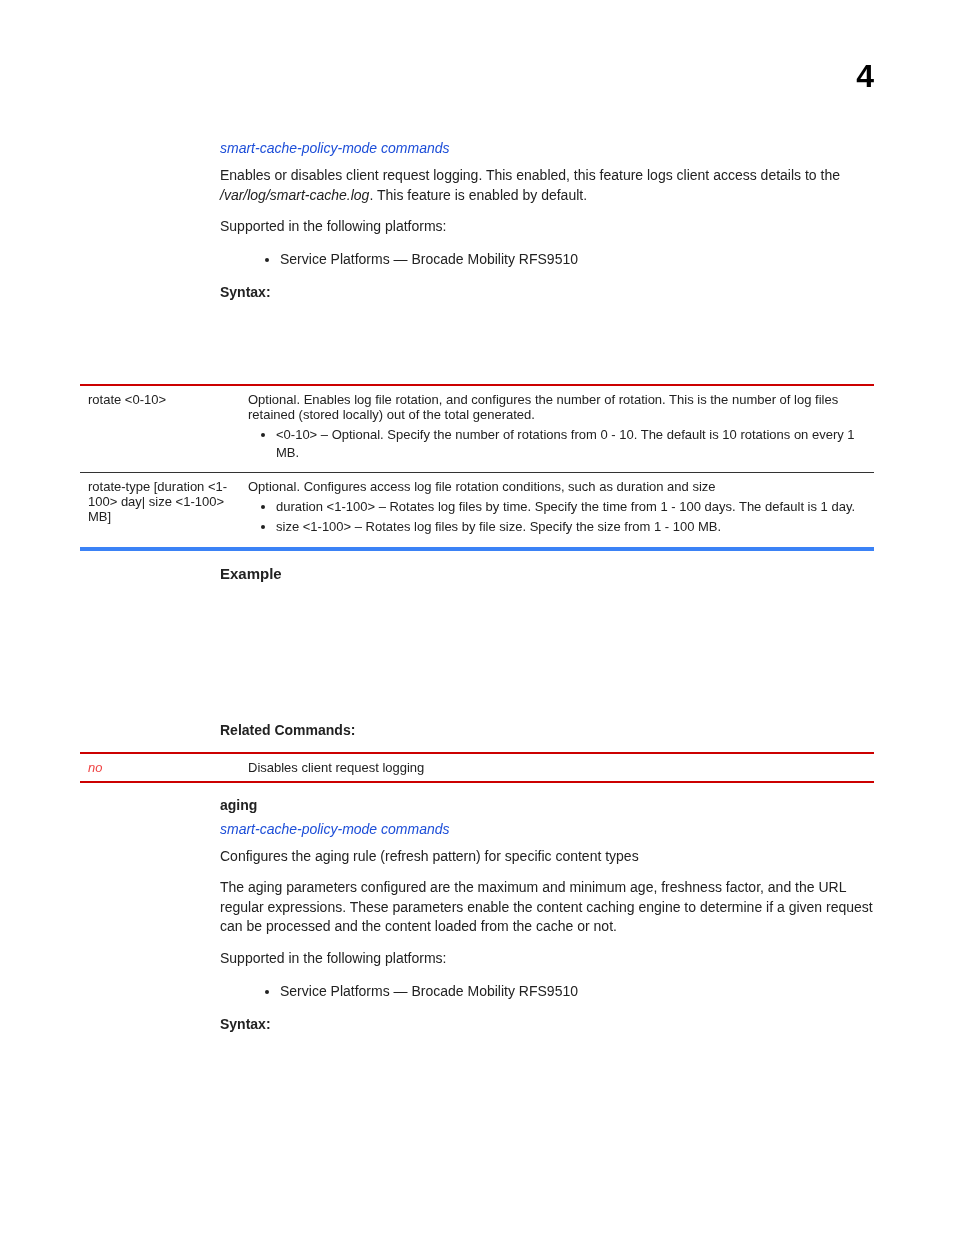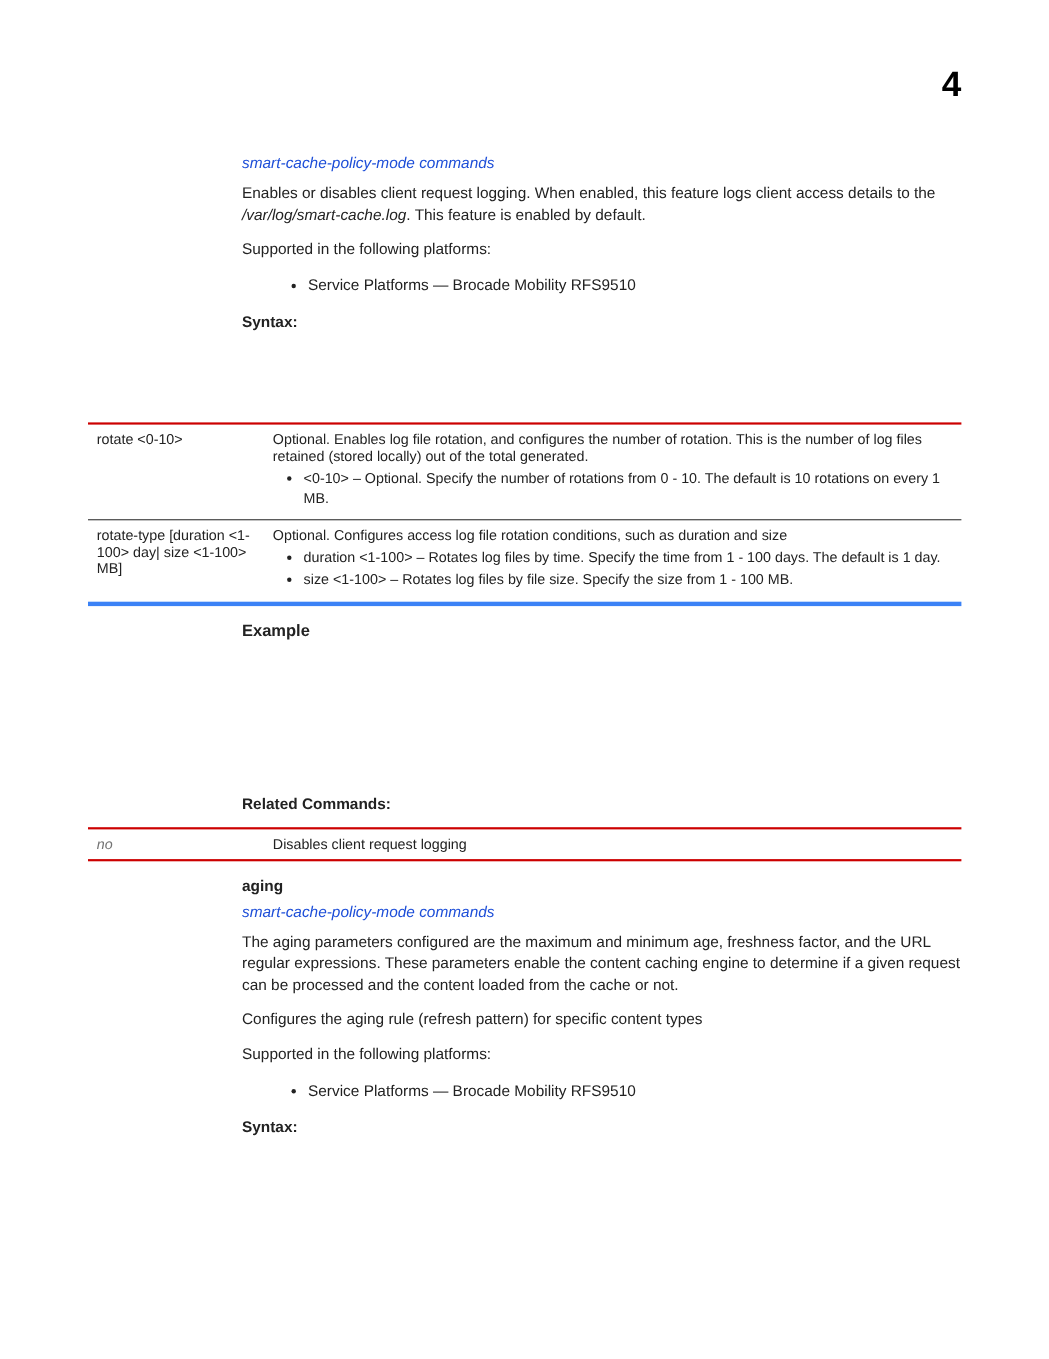--- a/index.html
+++ b/index.html
@@ -99,34 +99,34 @@
     font-size: 13px;
     margin-bottom: 14px;
   }
   table.related-table td {
     padding: 6px 8px;
     border-top: 2px solid #cc0000;
     border-bottom: 2px solid #cc0000;
   }
   .rel-left {
     width: 160px;
-    color: #737373;
+    color: #ef4444;
     font-style: italic;
     margin-top: 43px;
   }
 </style>
 </head>
 <body>
 
 <div class="page-number">4</div>
 
 <div class="content">
   <a class="link">smart-cache-policy-mode commands</a>
   <p class="para">
-    <span>Enables or disables client request logging. When enabled, this feature logs client access details to the </span><span class="italic">/var/log/smart-cache.log</span><span>. This feature is enabled by default.</span>
+    <span>Enables or disables client request logging. This enabled, this feature logs client access details to the </span><span class="italic">/var/log/smart-cache.log</span><span>. This feature is enabled by default.</span>
   </p>
   <p class="para">Supported in the following platforms:</p>
   <ul class="bullet-list">
     <li>Service Platforms — Brocade Mobility RFS9510</li>
   </ul>
   <div class="bold-head">Syntax:</div>
   <div style="height:30px"></div>
 </div>
 
 <table class="param-table">
@@ -163,20 +163,20 @@
       <tr>
     <td class="rel-left">no</td>
     <td>Disables client request logging</td>
   </tr>
 </tbody>
   </table>
 
 <div class="content" style="margin-top:0">
   <div class="section-title">aging</div>
   <a class="link">smart-cache-policy-mode commands</a>
+  <p class="para">Configures the aging rule (refresh pattern) for specific content types</p>
   <p class="para">The aging parameters configured are the maximum and minimum age, freshness factor, and the URL regular expressions. These parameters enable the content caching engine to determine if a given request can be processed and the content loaded from the cache or not.</p>
-  <p class="para">Configures the aging rule (refresh pattern) for specific content types</p>
   <p class="para">Supported in the following platforms:</p>
   <ul class="bullet-list">
     <li>Service Platforms — Brocade Mobility RFS9510</li>
   </ul>
   <div class="bold-head">Syntax:</div>
 </div>
 
 </body></html>

